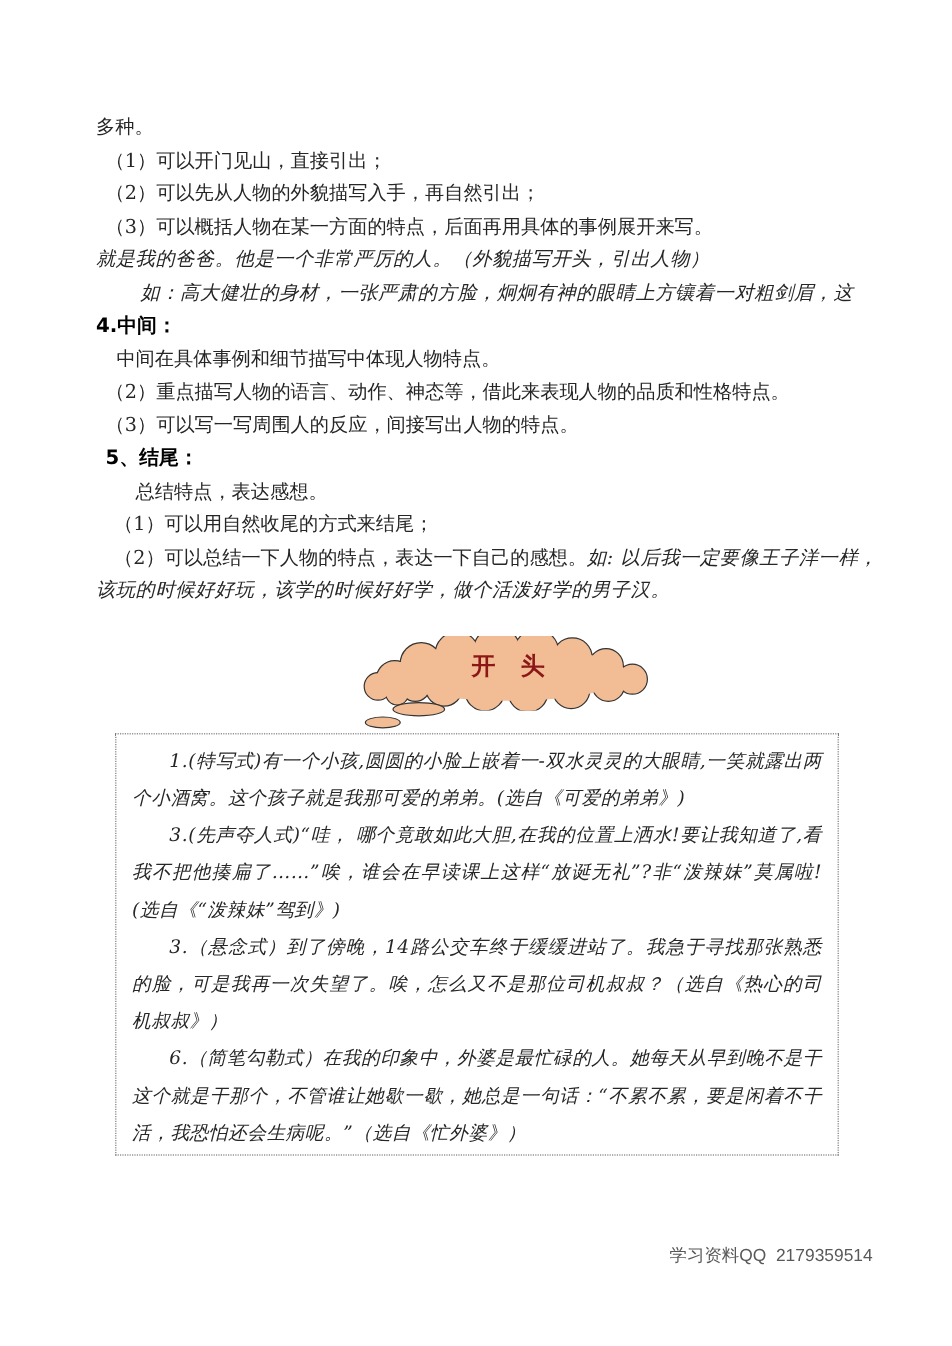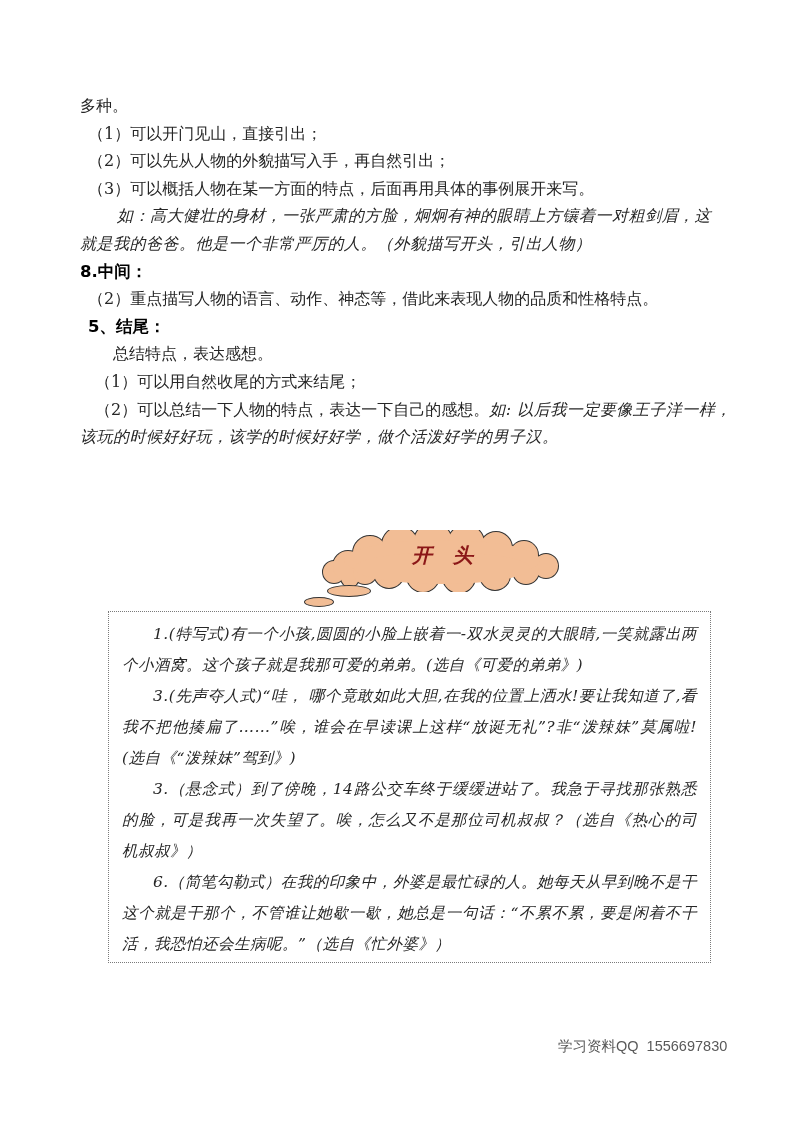--- a/index.html
+++ b/index.html
@@ -33,25 +33,24 @@
   .hd {
     font-family: "DejaVu Sans", "Liberation Sans", sans-serif;
     font-weight: 700;
     font-size: 16.5px;
     color: #000000;
   }
   .kai { font-style: italic; letter-spacing: 0.5px; }
   
   .cloud-wrap {
     position: absolute;
-    left: 318px;
+    left: 299px;
     top: 530px;
     width: 248px;
     height: 62px;
-    font-style: italic;
   }
   .cloud-svg { position: absolute; left: 0; top: 0; }
   .cloud-stroke { fill: #F2BD95; stroke: #333333; stroke-width: 2; }
   .cloud-fill   { fill: #F2BD95; stroke: none; }
   .cloud-label {
     position: absolute;
     left: 63px;
     top: 12px;
     width: 130px;
     text-align: center;
@@ -66,21 +65,21 @@
     background: #F2BD95;
     border: 1.5px solid #333333;
     border-radius: 50%;
     box-sizing: border-box;
   }
   .tail-1 { left: 327px; top: 585px; width: 44px; height: 12px; }
   .tail-2 { left: 304px; top: 597px; width: 30px; height: 10px; }
   
   .example-box {
     position: absolute;
-    left: 108px;
+    left: 96px;
     top: 611px;
     width: 603px;
     height: 352px;
     border: 1px dotted #7a7a7a;
     box-sizing: border-box;
     padding: 7px 13px 0 13px;
   }
   .example-box p {
     margin: 0;
     font-size: 15.5px;
@@ -105,24 +104,26 @@
 </head>
 <body>
 
 <div class="page">
 
   <div class="doc-body">
     <div class="line">多种。</div>
     <div class="line ind-8">（1）可以开门见山，直接引出；</div>
     <div class="line ind-8">（2）可以先从人物的外貌描写入手，再自然引出；</div>
     <div class="line ind-8">（3）可以概括人物在某一方面的特点，后面再用具体的事例展开来写。</div>
+    <div class="line kai">就是我的爸爸。他是一个非常严厉的人。（外貌描写开头，引出人物）</div>
     <div class="line ind-37 kai">如：高大健壮的身材，一张严肃的方脸，炯炯有神的眼睛上方镶着一对粗剑眉，这</div>
-    <div class="line kai">就是我的爸爸。他是一个非常严厉的人。（外貌描写开头，引出人物）</div>
-    <div class="line hd">8.中间：</div>
+    <div class="line hd">4.中间：</div>
+    <div class="line ind-17">中间在具体事例和细节描写中体现人物特点。</div>
     <div class="line ind-8">（2）重点描写人物的语言、动作、神态等，借此来表现人物的品质和性格特点。</div>
+    <div class="line ind-8">（3）可以写一写周围人的反应，间接写出人物的特点。</div>
     <div class="line hd ind-8">5、结尾：</div>
     <div class="line ind-33">总结特点，表达感想。</div>
     <div class="line ind-15">（1）可以用自然收尾的方式来结尾；</div>
     <div class="line ind-15"><span>（2）可以总结一下人物的特点，表达一下自己的感想。</span><span class="kai">如: 以后我一定要像王子洋一样，</span></div>
     <div class="line kai">该玩的时候好好玩，该学的时候好好学，做个活泼好学的男子汉。</div>
   </div>
 
   <div class="cloud-wrap">
     <svg class="cloud-svg" width="248" height="62" viewBox="0 0 248 62">
       <g class="cloud-stroke">
@@ -169,15 +170,15 @@
   <div class="tail-ellipse tail-1"></div>
   <div class="tail-ellipse tail-2"></div>
 
   <div class="example-box">
     <p>1.(特写式)有一个小孩,圆圆的小脸上嵌着一-双水灵灵的大眼睛,一笑就露出两个小酒窝。这个孩子就是我那可爱的弟弟。(选自《可爱的弟弟》)</p>
     <p>3.(先声夺人式)“哇，  哪个竟敢如此大胆,在我的位置上洒水!要让我知道了,看我不把他揍扁了……”唉，谁会在早读课上这样“放诞无礼”?非“泼辣妹”莫属啦!(选自《“泼辣妹”驾到》)</p>
     <p>3.（悬念式）到了傍晚，14路公交车终于缓缓进站了。我急于寻找那张熟悉的脸，可是我再一次失望了。唉，怎么又不是那位司机叔叔？（选自《热心的司机叔叔》）</p>
     <p>6.（简笔勾勒式）在我的印象中，外婆是最忙碌的人。她每天从早到晚不是干这个就是干那个，不管谁让她歇一歇，她总是一句话：“不累不累，要是闲着不干活，我恐怕还会生病呢。”（选自《忙外婆》）</p>
   </div>
 
-  <div class="footer-note">学习资料QQ  1556697830</div>
+  <div class="footer-note">学习资料QQ  2179359514</div>
 
 </div>
 
 </body></html>

